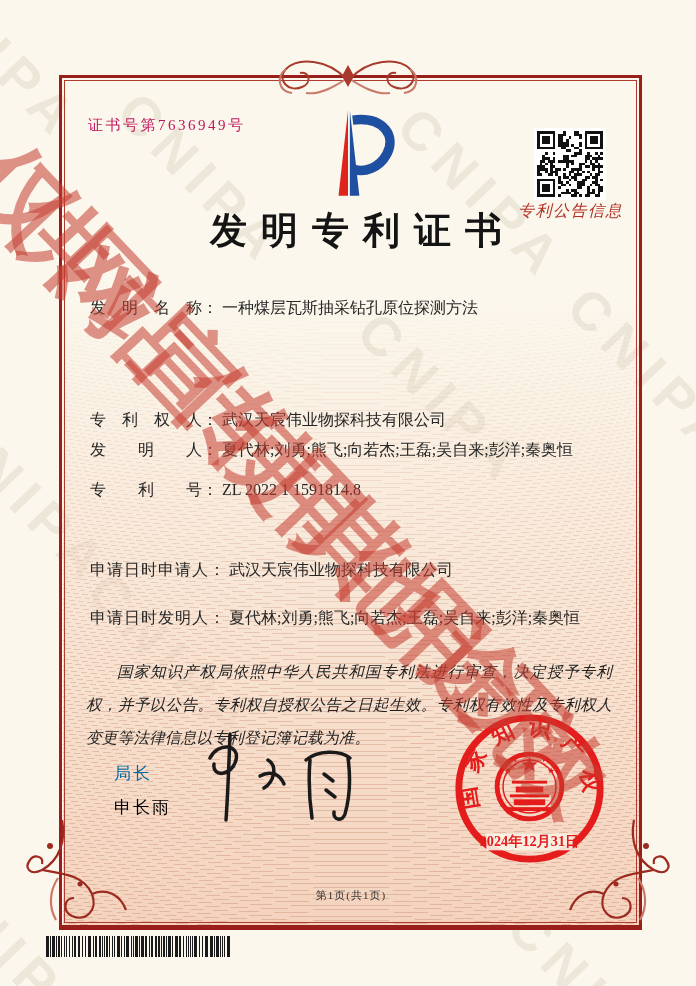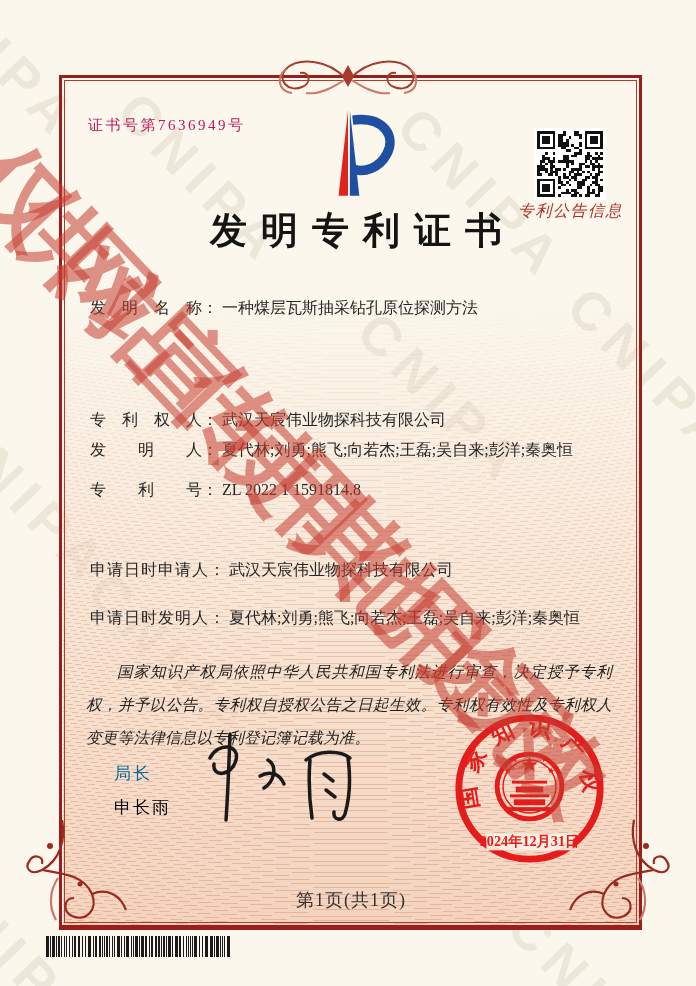--- a/index.html
+++ b/index.html
@@ -45,21 +45,21 @@
     text-align:justify;text-indent:2em;font-style:italic;letter-spacing:0.3px;color:#222;z-index:3;}
 
   .sig-title{position:absolute;left:114px;top:762px;font-family:"Liberation Sans","DejaVu Sans",sans-serif;
     font-size:17px;letter-spacing:2px;color:#0369a1;z-index:3;}
   .sig-name{position:absolute;left:114px;top:796px;font-family:"Liberation Sans","DejaVu Sans",sans-serif;
     font-size:17px;letter-spacing:2px;color:#000000;z-index:3;}
   .signature{position:absolute;left:198px;top:730px;z-index:3;}
 
   .seal{position:absolute;left:451px;top:710px;z-index:4;opacity:0.96;}
 
-  .page-footer{position:absolute;left:60px;top:888px;width:582px;text-align:center;font-size:18px;
+  .page-footer{position:absolute;left:60px;top:888px;width:582px;text-align:center;font-size:11px;
     letter-spacing:1px;color:#333;z-index:3;}
   .barcode{position:absolute;left:46px;top:936px;z-index:3;}
 
   
   .notice-wm{position:absolute;left:34px;top:118px;font-size:96px;letter-spacing:-36px;padding-right:50px;
     transform:rotate(46.5deg);transform-origin:0 0;color:rgba(197,62,50,0.55);font-weight:600;
     white-space:nowrap;z-index:6;pointer-events:none;}
 </style>
 </head>
 <body>

